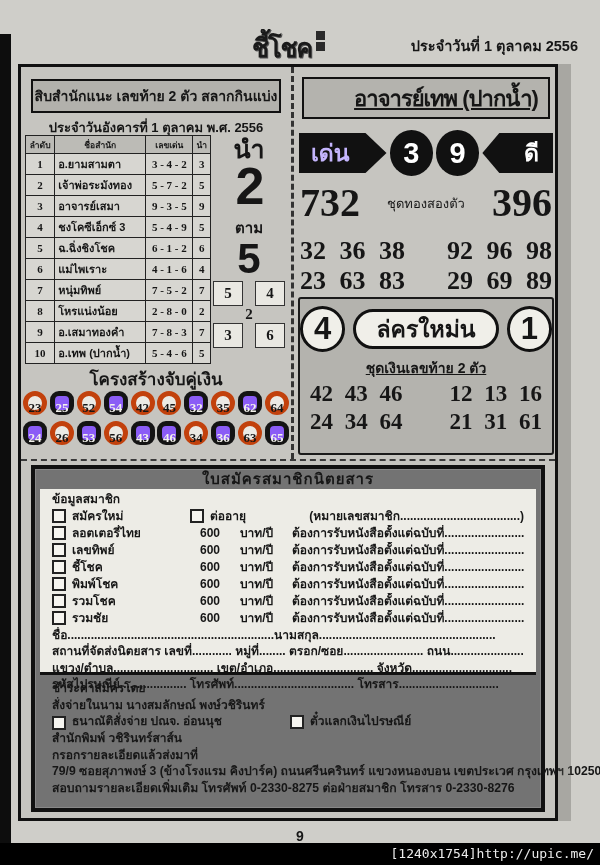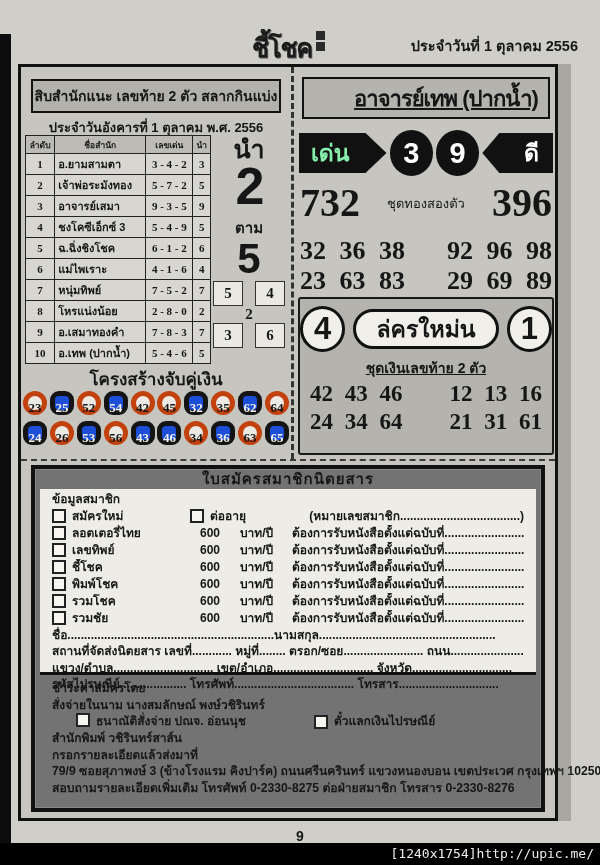--- a/index.html
+++ b/index.html
@@ -45,27 +45,27 @@
   .mini-grid{position:absolute;left:192px;top:214px;width:72px;}
   .mini-row{display:flex;justify-content:space-between;}
   .mini-box{width:28px;height:23px;background:#e9e8e2;border:1px solid #333;
     font-family:"Liberation Serif",serif;font-size:15px;font-weight:700;text-align:center;line-height:23px;}
   .mini-mid{text-align:center;font-family:"Liberation Serif",serif;font-size:15px;font-weight:700;line-height:17px;}
   .pairs-title{position:absolute;left:0;top:298px;width:270px;text-align:center;font-size:17px;font-weight:900;}
   .pairs-rows{position:absolute;left:2px;top:324px;width:266px;}
   .pairs-row{display:flex;justify-content:space-between;margin-bottom:6px;}
   .pc{width:24px;height:24px;border-radius:50%;background:#ebeae4;border:5px solid #c2410c;
     font-family:"Liberation Serif",serif;font-size:13px;font-weight:700;text-align:center;line-height:24px;box-sizing:border-box;}
-  .pc.filled{background:#1d4ed8;color:#f3f2ec;border-color:#141414;border-radius:9px;}
+  .pc.filled{background:#8b5cf6;color:#f3f2ec;border-color:#141414;border-radius:9px;}
   
   .rt-titlebox{position:absolute;left:8px;top:10px;width:248px;height:42px;background:#b4b3ae;
     border:2px solid #111;display:flex;align-items:center;justify-content:center;box-sizing:border-box;padding-left:40px;}
   .rt-titlebox span{font-size:22px;font-weight:900;text-decoration:underline;white-space:nowrap;letter-spacing:-1px;}
   .banner-row{position:absolute;left:5px;top:62px;width:254px;height:48px;display:flex;align-items:center;gap:3px;}
-  .arrow-right{width:92px;height:40px;background:#111;color:#86efac;
+  .arrow-right{width:92px;height:40px;background:#111;color:#c4b5fd;
     clip-path:polygon(0 0,76% 0,100% 50%,76% 100%,0 100%);
     font-size:23px;font-weight:900;display:flex;align-items:center;padding-left:12px;box-sizing:border-box;}
   .digit-circle{width:46px;height:46px;border-radius:50%;background:#111;color:#fff;
     font-size:29px;font-weight:900;display:flex;align-items:center;justify-content:center;
     text-shadow:0 0 1px #000;}
   .arrow-left{width:74px;height:40px;background:#111;color:#fff;
     clip-path:polygon(24% 0,100% 0,100% 100%,24% 100%,0 50%);
     font-size:23px;font-weight:900;display:flex;align-items:center;justify-content:flex-end;padding-right:14px;box-sizing:border-box;}
   .gold-row{position:absolute;left:6px;top:116px;width:252px;display:flex;align-items:center;}
   .big-num{font-family:"Liberation Serif",serif;font-size:40px;font-weight:700;line-height:1;}
@@ -96,21 +96,21 @@
   .cb{display:inline-block;width:10px;height:10px;border:2px solid #222;background:#f6f5f0;
     margin-right:6px;flex:none;vertical-align:-1px;}
   .mag-name{width:128px;flex:none;}
   .mag-price{width:40px;flex:none;}
   .mag-unit{width:52px;flex:none;}
   .mag-recv{flex:1;overflow:hidden;}
   .member-row .opt1{width:148px;display:flex;align-items:center;}
   .member-row .opt2{width:128px;display:flex;align-items:center;}
   .form-pay{position:absolute;left:5px;top:209px;width:496px;padding:2px 12px;box-sizing:border-box;}
   .pay-row{display:flex;align-items:center;font-size:12px;font-weight:700;line-height:17px;}
-  .pay-row .opt1{width:238px;display:flex;align-items:flex-start;margin-left:24px;}
+  .pay-row .opt1{width:238px;display:flex;align-items:flex-end;}
   .addr{font-size:12.2px;font-weight:800;line-height:17px;white-space:nowrap;}
   .page-num{position:absolute;left:0;top:828px;width:600px;text-align:center;font-size:14px;font-weight:700;}
 </style>
 </head>
 <body>
 
 <div class="left-strip"></div>
 
 <div class="logo">
   <span class="logo-text">ชี้โชค</span>

